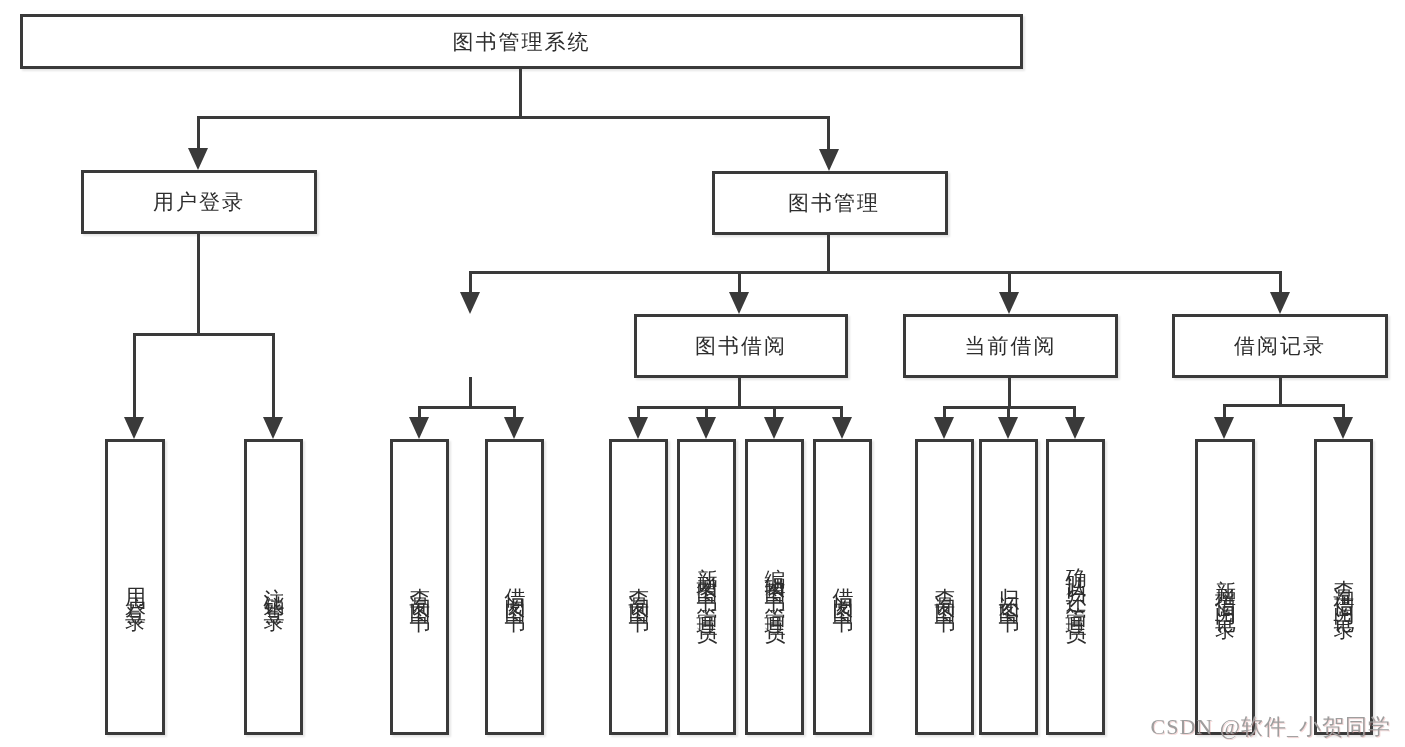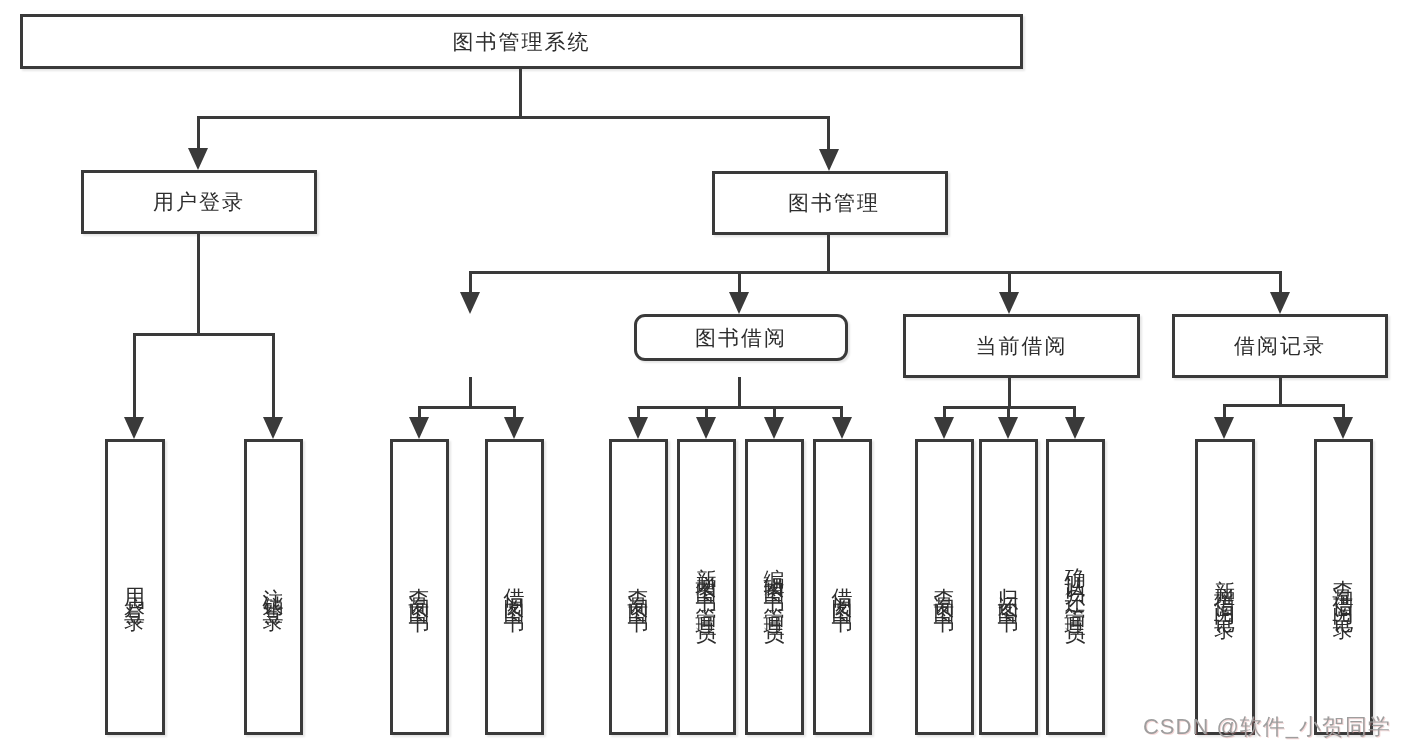--- a/index.html
+++ b/index.html
@@ -5,21 +5,21 @@
   :root{
     --line:#3a3a3a;
     --text:#2d2d2d;
     --background:#ffffff;
     --watermark:#9e9e9e;
   }
   html,body{margin:0;padding:0;background:#fff;}
   .canvas{
     position:relative;width:1405px;height:747px;
     background:var(--background);
-    font-family:Liberation Sans, sans-serif;
+    font-family:Liberation Serif, serif;
     overflow:hidden;
   }
   .node{
     position:absolute;box-sizing:border-box;
     border:3px solid var(--line);background:#fff;
     display:flex;align-items:center;justify-content:center;
     font-size:21px;color:var(--text);letter-spacing:2px;
     box-shadow:2px 2px 2px rgba(0,0,0,0.10);
     white-space:nowrap;
   }
@@ -69,22 +69,22 @@
   <div class="hline" style="left:469px;top:271px;width:813px;height:3px;"></div>
   <div class="vline" style="left:469px;top:271px;width:3px;height:23px;"></div>
   <div class="arrow" style="left:460px;top:292px;"></div>
   <div class="vline" style="left:738px;top:271px;width:3px;height:23px;"></div>
   <div class="arrow" style="left:729px;top:292px;"></div>
   <div class="vline" style="left:1008px;top:271px;width:3px;height:23px;"></div>
   <div class="arrow" style="left:999px;top:292px;"></div>
   <div class="vline" style="left:1279px;top:271px;width:3px;height:23px;"></div>
   <div class="arrow" style="left:1270px;top:292px;"></div>
 
-  <div class="node" style="left:634px;top:314px;width:214px;height:47px;border-radius:11px;">图书借阅</div>
-  <div class="node" style="left:903px;top:314px;width:237px;height:64px;">当前借阅</div>
+  <div class="node" style="left:634px;top:314px;width:214px;height:64px;">图书借阅</div>
+  <div class="node" style="left:903px;top:314px;width:215px;height:64px;">当前借阅</div>
   <div class="node" style="left:1172px;top:314px;width:216px;height:64px;">借阅记录</div>
 
   <div class="vline" style="left:469px;top:377px;width:3px;height:32px;"></div>
   <div class="hline" style="left:418px;top:406px;width:98px;height:3px;"></div>
   <div class="vline" style="left:418px;top:406px;width:3px;height:13px;"></div>
   <div class="arrow" style="left:409px;top:417px;"></div>
   <div class="vline" style="left:513px;top:406px;width:3px;height:13px;"></div>
   <div class="arrow" style="left:504px;top:417px;"></div>
 
   <div class="vline" style="left:738px;top:377px;width:3px;height:32px;"></div>

